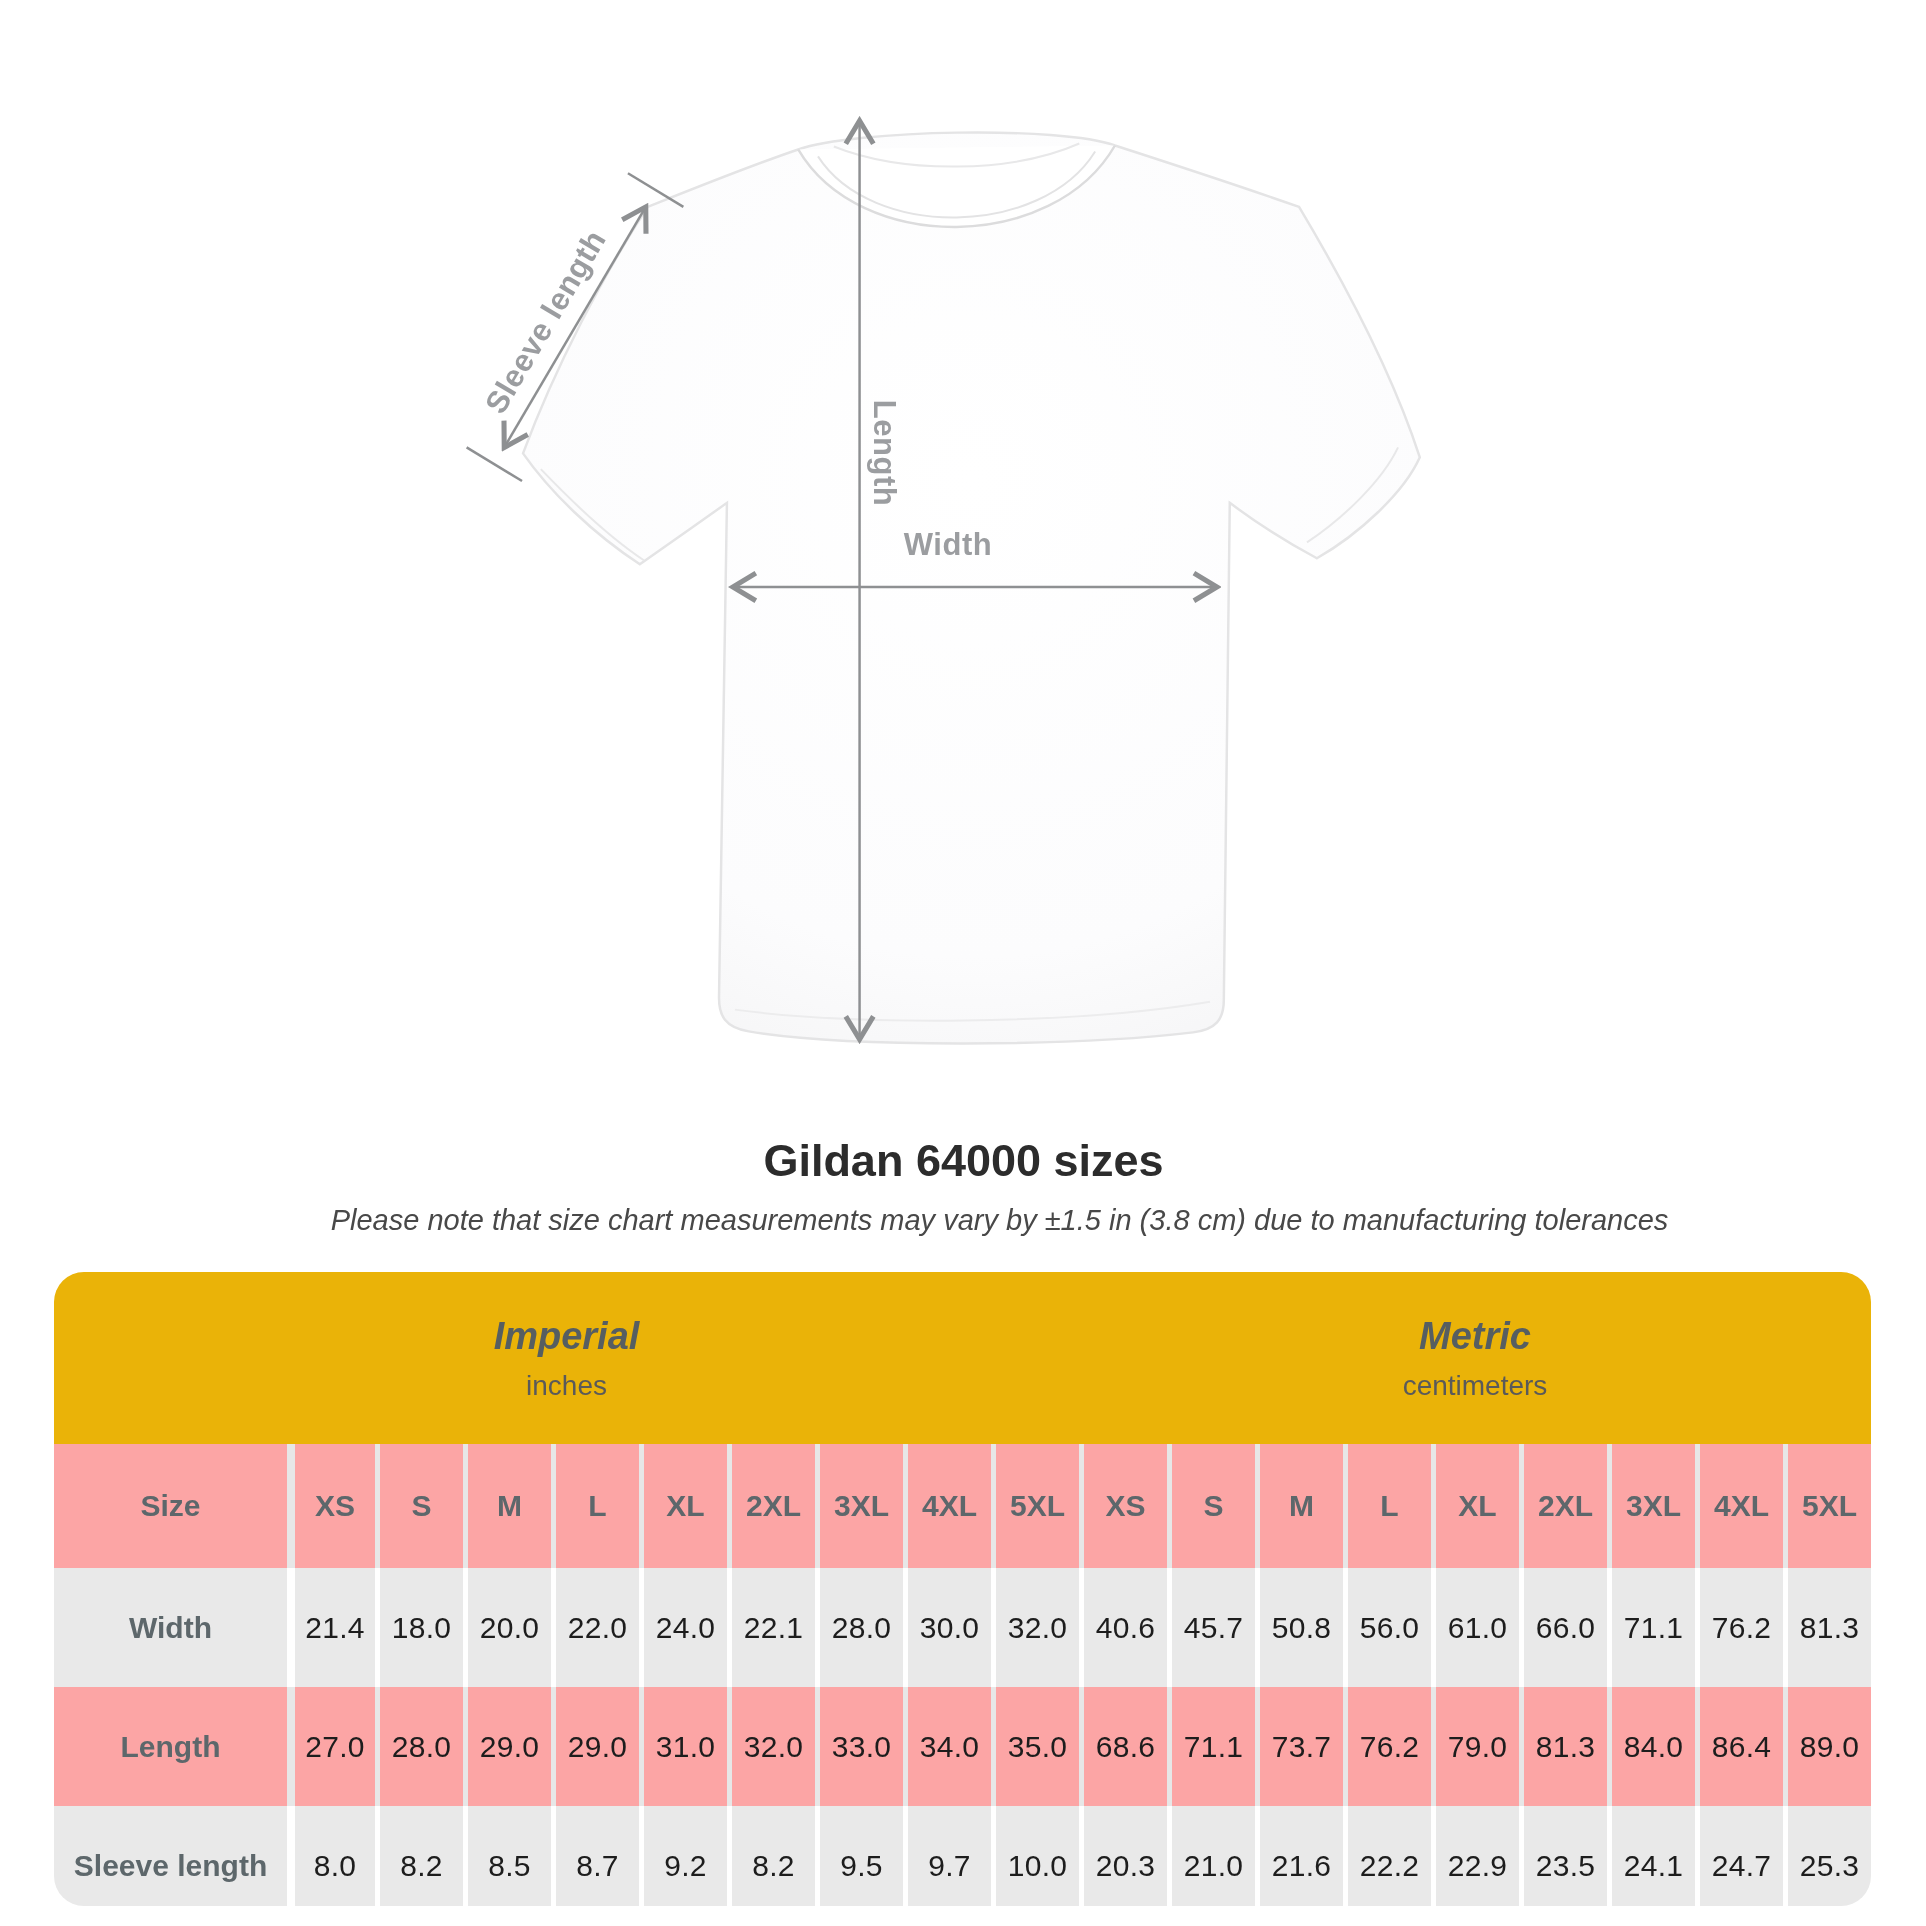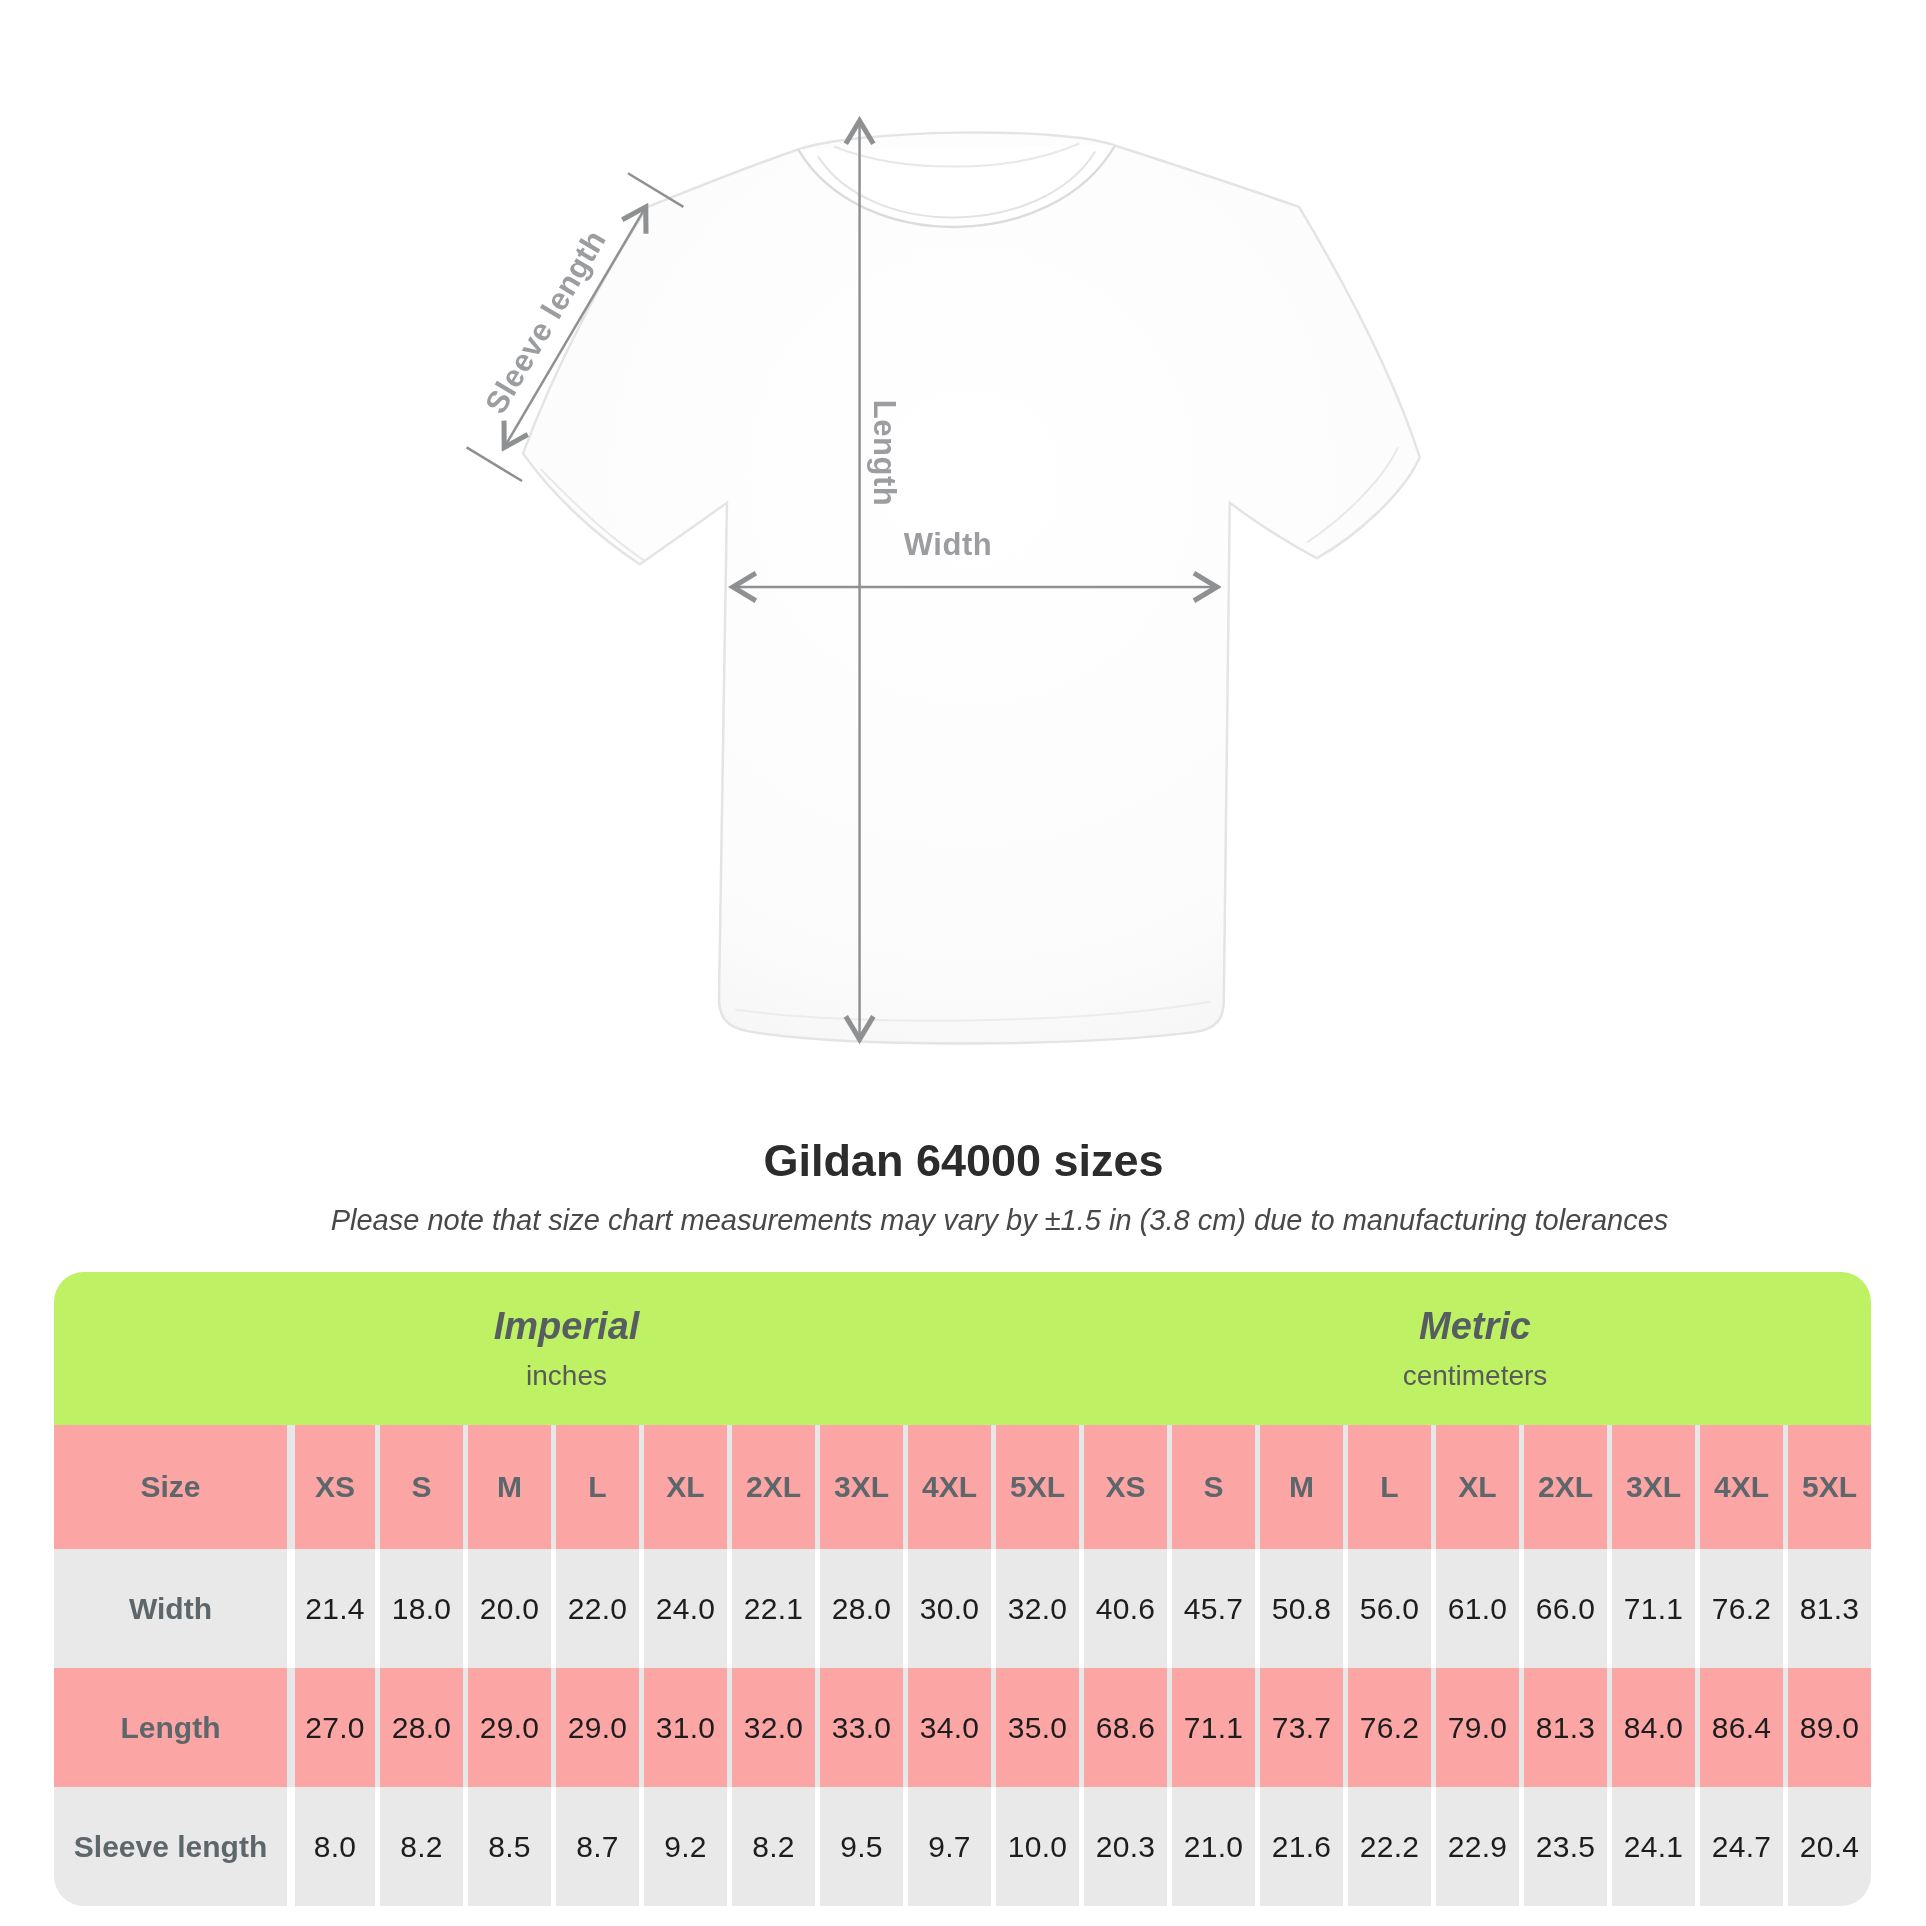--- a/index.html
+++ b/index.html
@@ -16,21 +16,21 @@
 
   
   #chart-title{position:absolute;top:1135px;left:0;width:100%;text-align:center;
                font-size:45px;font-weight:700;color:#2c2c2c;}
   #chart-note{position:absolute;top:1204px;left:0;width:100%;text-align:center;
               font-size:29px;font-style:italic;color:#484848;padding-left:36px;}
 
   
   #size-table{position:absolute;left:54px;top:1272px;width:1817px;height:634px;
               border-radius:30px;overflow:hidden;background:#ffffff;}
-  #unit-band{position:relative;width:100%;height:153px;background:#bef264;}
+  #unit-band{position:relative;width:100%;height:172px;background:#eab308;}
   .unit-group{position:absolute;top:0;height:100%;display:flex;flex-direction:column;
               align-items:center;justify-content:center;gap:12px;}
   #unit-imperial{left:0;width:1025px;}
   #unit-metric{left:1025px;width:792px;}
   .unit-name{font-size:38px;font-weight:700;font-style:italic;color:#565e61;}
   .unit-sub{font-size:28px;color:#5a5a5a;}
 
   #size-table-grid{display:grid;grid-template-columns:233px repeat(18,1fr);
                    grid-template-rows:124px 119px 119px 119px;width:100%;}
   .cell{display:flex;align-items:center;justify-content:center;box-sizing:border-box;}
@@ -185,18 +185,18 @@
         <div class="cell r-gray val b">9.7</div>
         <div class="cell r-gray val b">10.0</div>
         <div class="cell r-gray val b">20.3</div>
         <div class="cell r-gray val b">21.0</div>
         <div class="cell r-gray val b">21.6</div>
         <div class="cell r-gray val b">22.2</div>
         <div class="cell r-gray val b">22.9</div>
         <div class="cell r-gray val b">23.5</div>
         <div class="cell r-gray val b">24.1</div>
         <div class="cell r-gray val b">24.7</div>
-        <div class="cell r-gray val b">20.4</div>
+        <div class="cell r-gray val b">25.3</div>
       </div>
   </div>
 
 </div>
 
 
 </body></html>

